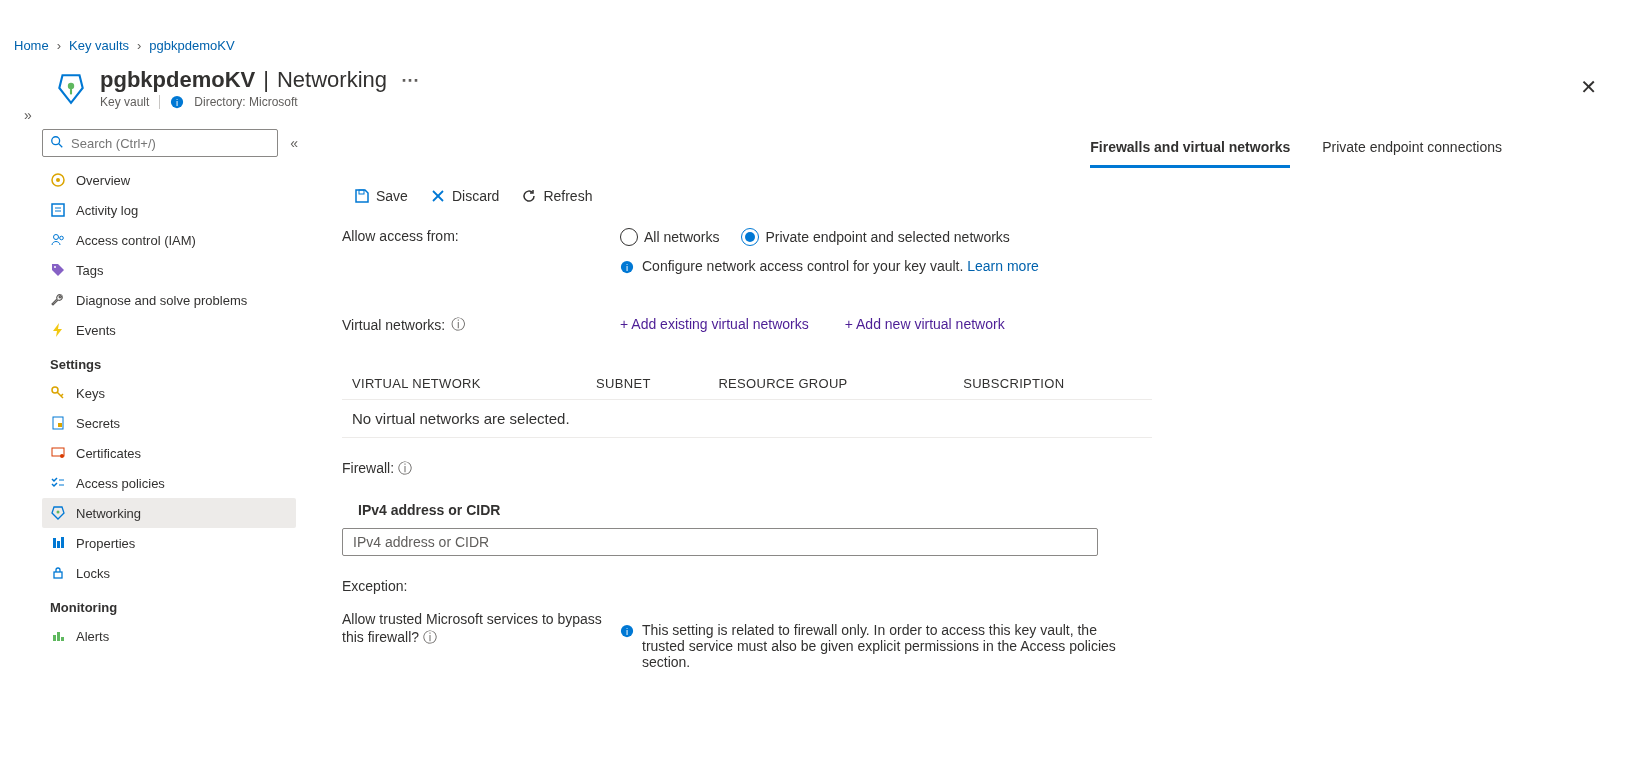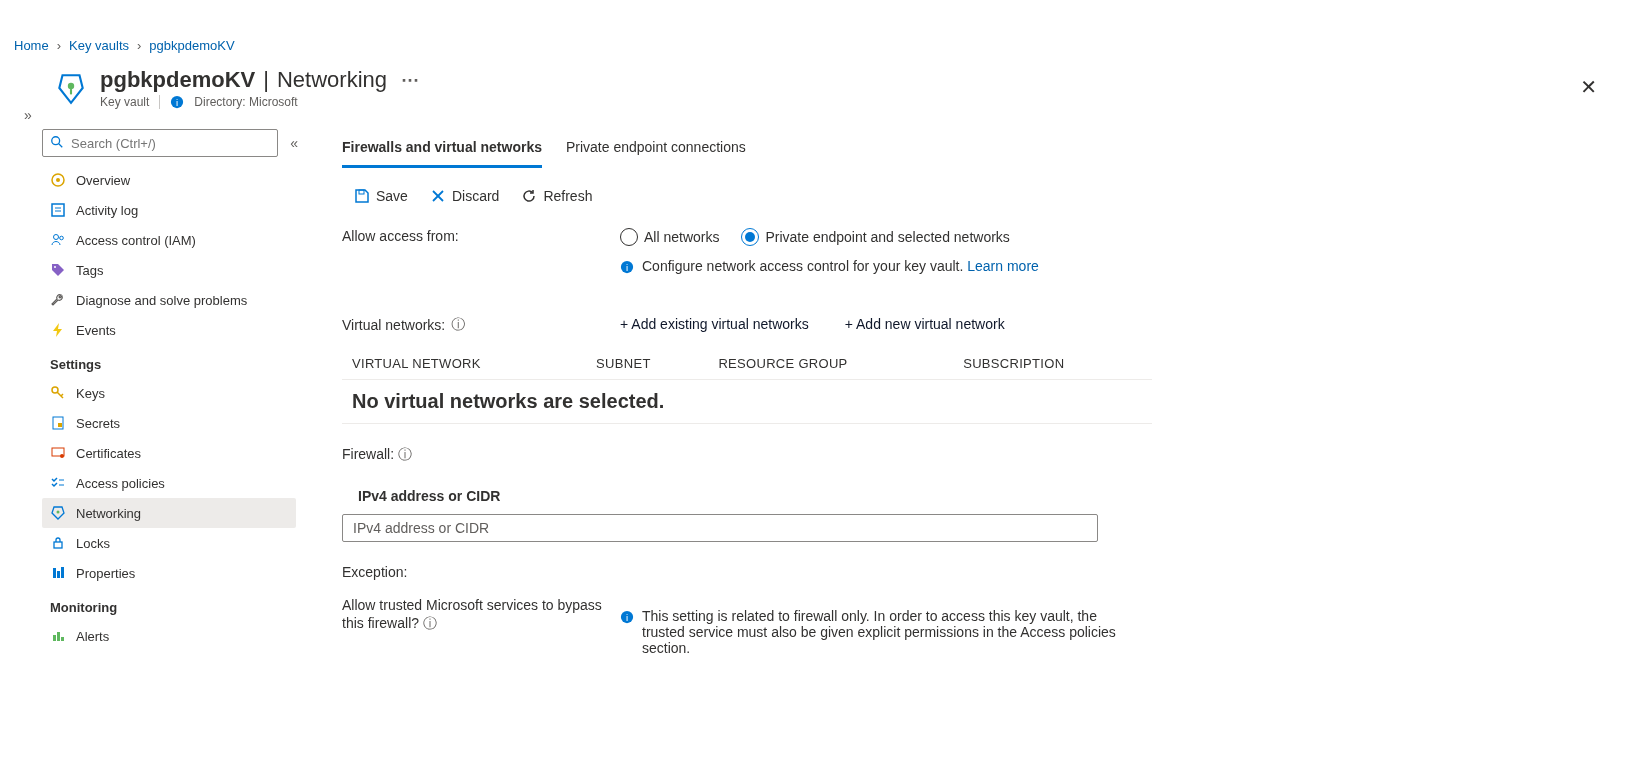--- a/index.html
+++ b/index.html
@@ -34,21 +34,21 @@
 
   .nav-scroll { overflow-y:auto; flex:1; padding-right:6px; }
   .nav-scroll::-webkit-scrollbar { width:10px; }
   .nav-scroll::-webkit-scrollbar-thumb { background:#c8c6c4; border-radius:5px;}
   .nav-item { display:flex; align-items:center; gap:10px; padding:7px 8px; font-size:13px; cursor:pointer; border-radius:2px;}
   .nav-item.selected { background:#edebe9; }
   .nav-item .ic { width:16px; display:flex; align-items:center; justify-content:center;}
   .nav-heading { font-size:13px; font-weight:600; padding: 12px 8px 6px 8px; color:#323130;}
 
   .main { flex:1; padding: 6px 0 0 40px; overflow-y:auto; max-width: 1200px;}
-  .tabs { display:flex; gap:24px; border-bottom: none; margin-bottom: 4px;}
+  .tabs { display:flex; gap:32px; border-bottom: none; margin-bottom: 4px; justify-content: flex-end;}
   .tab { padding: 4px 0 10px 0; font-size:14px; color:#323130; cursor:pointer; border-bottom: 3px solid transparent;}
   .tab.active { font-weight:600; border-bottom-color:#0078d4;}
 
   .toolbar { display:flex; align-items:center; gap:22px; padding:16px 0 18px 12px; font-size:14px;}
   .tool { display:flex; align-items:center; gap:6px; color:#323130; cursor:pointer;text-align:center;}
   .tool .t-ic { color:#0078d4; display:flex; align-items:center;}
 
   .form-row { display:flex; align-items:flex-start; padding:6px 0; }
   .form-label { width: 278px; font-size:14px; color:#323130; display:flex; align-items:center; gap:6px;}
   .form-value { flex:1; font-size:14px; }
@@ -56,26 +56,26 @@
   .radio-group { display:flex; align-items:center; gap: 22px; }
   .radio { display:flex; align-items:center; gap:6px; cursor:pointer;}
   .radio .circ { width:18px; height:18px; border:1px solid #323130; border-radius:50%; display:flex; align-items:center; justify-content:center;}
   .radio.checked .circ { border-color:#0078d4;}
   .radio.checked .circ::after { content:""; width:10px; height:10px; background:#0078d4; border-radius:50%;}
 
   .hint { display:flex; align-items:flex-start; gap:8px; margin-top:12px; font-size:14px; color:#323130;}
   .hint .info-dot{ margin-top:2px;}
 
   .section-gap { height:30px; }
-  .link-btn { color:#0f172a; cursor:pointer; font-size:14px;}
+  .link-btn { color:#4c1d95; cursor:pointer; font-size:14px;}
   .vnet-actions { display:flex; gap:36px;}
 
-  table.vnet { width:100%; max-width:810px; border-collapse:collapse; margin-top:8px;}
+  table.vnet { width:100%; max-width:810px; border-collapse:collapse; margin-top:28px;}
   table.vnet th { text-align:left; font-size:13px; font-weight:400; color:#323130; letter-spacing:0.3px; padding:8px 10px; border-bottom:1px solid #edebe9; text-transform:uppercase;}
-  table.vnet td { padding:10px 10px; font-size:20px; border-bottom:1px solid #edebe9; color:#323130;font-weight:bold;}
+  table.vnet td { padding:10px 10px; font-size:15px; border-bottom:1px solid #edebe9; color:#323130;}
 
   .sub-label { font-size:14px; font-weight:600; padding: 14px 0 10px 16px;}
   .text-input { width:100%; max-width:756px; height:28px; border:1px solid #8a8886; border-radius:2px; padding:0 10px; font-size:14px;}
   .text-input::placeholder{ color:#605e5c;}
 
   .h3 { font-size:14px; padding: 22px 0 10px 0;}
 </style>
 </head>
 <body>
 
@@ -232,35 +232,35 @@
             <svg width="16" height="16" viewBox="0 0 16 16">
               <path d="M4 2l8 0 2 6-6 6-6-6z" fill="none" stroke="#0078d4" stroke-width="1.3"></path>
               <circle cx="8" cy="7" r="1.5" fill="#5fb85f"></circle>
             </svg>
           </span>
         <span>Networking</span>
       </div>
       <div class="nav-item">
         <span class="ic">
             <svg width="16" height="16" viewBox="0 0 16 16">
-              <rect x="4" y="7" width="8" height="6" fill="none" stroke="#0078d4" stroke-width="1.3"></rect>
-              <path d="M6 7V5a2 2 0 0 1 4 0v2" fill="none" stroke="#0078d4" stroke-width="1.3"></path>
-            </svg>
-          </span>
-        <span>Locks</span>
-      </div>
-      <div class="nav-item">
-        <span class="ic">
-            <svg width="16" height="16" viewBox="0 0 16 16">
               <rect x="3" y="3" width="3" height="10" fill="#0078d4"></rect>
               <rect x="7" y="6" width="3" height="7" fill="#0078d4"></rect>
               <rect x="11" y="2" width="3" height="11" fill="#0078d4"></rect>
             </svg>
           </span>
         <span>Properties</span>
+      </div>
+      <div class="nav-item">
+        <span class="ic">
+            <svg width="16" height="16" viewBox="0 0 16 16">
+              <rect x="4" y="7" width="8" height="6" fill="none" stroke="#0078d4" stroke-width="1.3"></rect>
+              <path d="M6 7V5a2 2 0 0 1 4 0v2" fill="none" stroke="#0078d4" stroke-width="1.3"></path>
+            </svg>
+          </span>
+        <span>Locks</span>
       </div>
 
       <div class="nav-heading">Monitoring</div>
       <div class="nav-item">
         <span class="ic">
             <svg width="16" height="16" viewBox="0 0 16 16">
               <rect x="3" y="7" width="3" height="6" fill="#5fb85f"></rect>
               <rect x="7" y="4" width="3" height="9" fill="#5fb85f"></rect>
               <rect x="11" y="9" width="3" height="4" fill="#5fb85f"></rect>
             </svg>

